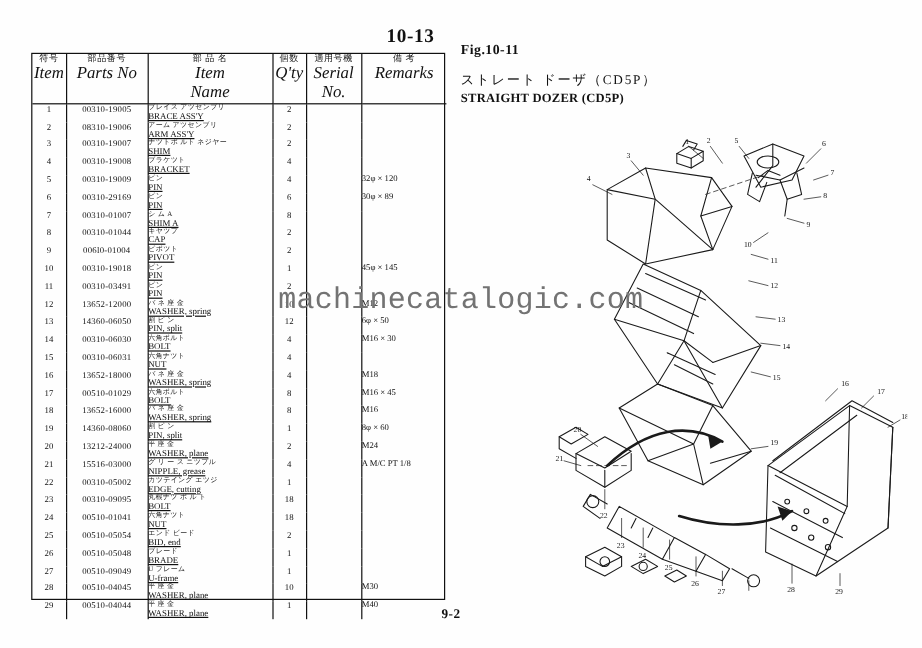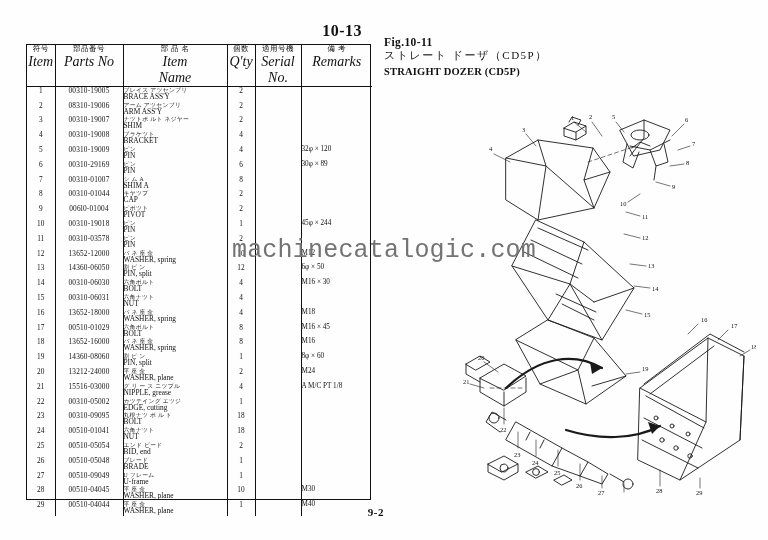--- a/index.html
+++ b/index.html
@@ -26,28 +26,28 @@
   col.c-pn{width:68px;}
   col.c-name{width:104px;}
   col.c-qty{width:28px;}
   col.c-ser{width:46px;}
   col.c-rem{width:71px;}
 
   tbody td{font-size:7.3px;line-height:1.05;padding:0 2px;height:14.8px;}
   .c-item-td{text-align:center;}
   .c-pn-td{text-align:center;letter-spacing:.2px;}
   .nm-jp{display:block;font-size:5.8px;color:#222;letter-spacing:.3px;height:6px;line-height:6px;}
-  .nm-en{display:block;font-size:7.4px;line-height:8px;}
+  .nm-en{display:block;font-size:7.4px;line-height:8px;text-decoration:underline;}
   .c-qty-td{text-align:center;}
   .c-rem-td{padding-left:6px;font-size:7.2px;}
 
   
   .fig-title{position:absolute;left:0;top:28px;width:376px;text-align:left;}
   .fig-title .l1{font-size:11.5px;font-weight:bold;letter-spacing:.4px;}
-  .fig-title .l2{font-size:11px;letter-spacing:1.5px;margin-top:0;}
+  .fig-title .l2{font-size:11px;letter-spacing:1.5px;margin-top:11px;}
   .fig-title .l3{font-size:10.5px;font-weight:bold;margin-top:3px;letter-spacing:.2px;}
 
   .figure{position:absolute;left:4px;top:80px;width:368px;height:410px;}
   .figure svg{display:block;}
 
   
   .pgno{position:absolute;bottom:14px;font-size:11px;font-weight:bold;letter-spacing:.5px;}
   .pgno.left{left:0;width:376px;text-align:right;}
   .pgno.right{left:376px;width:376px;text-align:center;}
 
@@ -206,25 +206,25 @@
               </tr>
               <tr>
                 <td class="c-item-td">10</td>
                 <td class="c-pn-td">00310-19018</td>
                 <td>
                   <span class="nm-jp">ピン</span>
                   <span class="nm-en">PIN</span>
                 </td>
                 <td class="c-qty-td">1</td>
                 <td class="c-ser-td"></td>
-                <td class="c-rem-td">45φ × 244</td>
+                <td class="c-rem-td">45φ × 145</td>
               </tr>
               <tr>
                 <td class="c-item-td">11</td>
-                <td class="c-pn-td">00310-03578</td>
+                <td class="c-pn-td">00310-03491</td>
                 <td>
                   <span class="nm-jp">ピン</span>
                   <span class="nm-en">PIN</span>
                 </td>
                 <td class="c-qty-td">2</td>
                 <td class="c-ser-td"></td>
                 <td class="c-rem-td"></td>
               </tr>
               <tr>
                 <td class="c-item-td">12</td>

